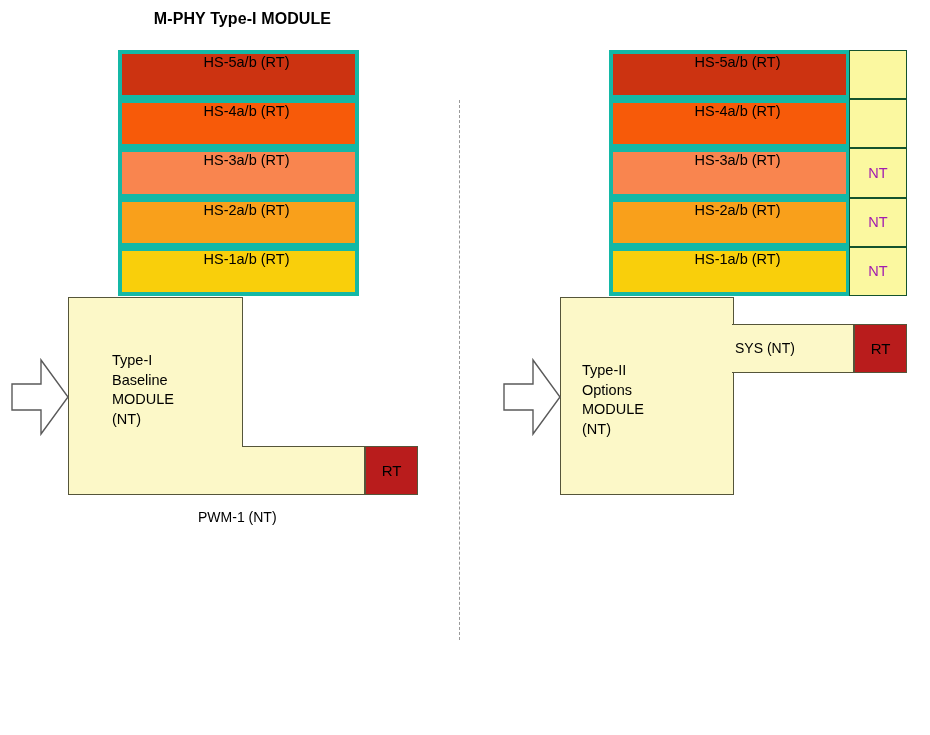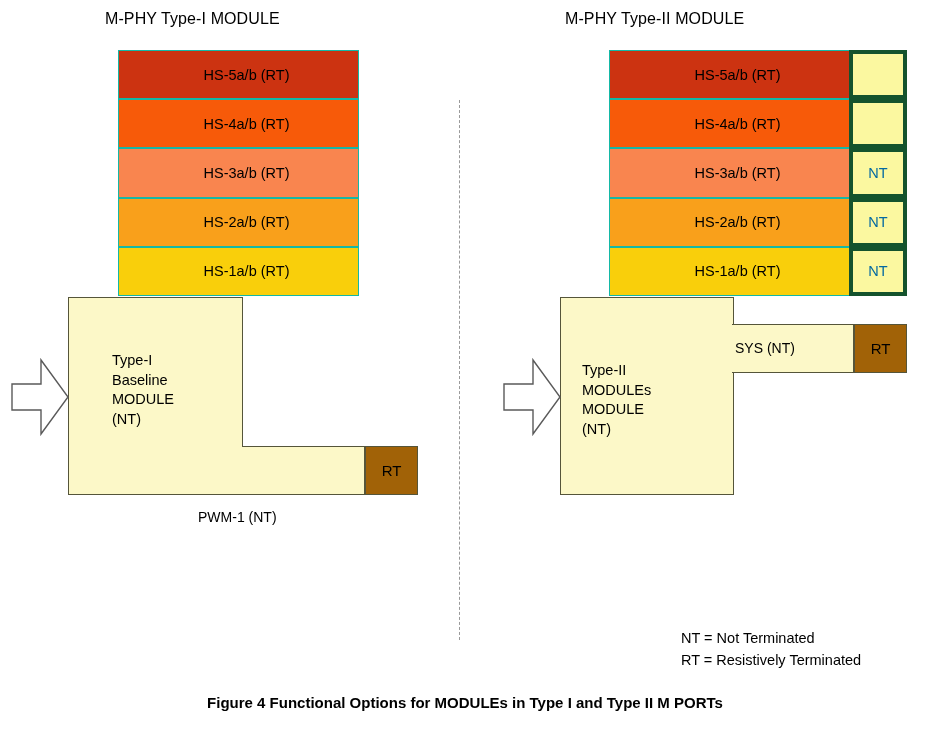--- a/index.html
+++ b/index.html
@@ -17,22 +17,23 @@
   }
   .canvas {
     position: absolute;
     left: 0; top: 0;
     width: 930px;
     height: 735px;
   }
   .title {
     position: absolute;
     font-size: 16px;
-    font-weight: normal;
+    font-weight: bold;
     letter-spacing: 0.1px;
+    text-align: center;
     white-space: nowrap;
     color: #000;
   }
   #title-left  { left: 105px; top: 10px; width: 275px; }
   #title-right { left: 565px; top: 10px; width: 290px; }
 
   .caption {
     position: absolute;
     left: 0;
     top: 694px;
@@ -49,40 +50,40 @@
     top: 100px;
     width: 0px;
     height: 540px;
     border-left: 1px dashed #9a9a9a;
   }
 
   
   .hs-row {
     position: absolute;
     box-sizing: border-box;
-    border: 1px solid #14b8a6;
+    border: 4px solid #14b8a6;
     display: flex;
-    align-items: center;
+    align-items: flex-start;
     justify-content: center;
     font-size: 14.5px;
     color: #000;
     white-space: nowrap;
     padding-left: 16px;
   }
   
   .nt-cell {
     position: absolute;
     box-sizing: border-box;
-    border: 4px solid #14532d;
+    border: 1px solid #14532d;
     background: #fbf8a0;
     display: flex;
     align-items: center;
     justify-content: center;
     font-size: 14.5px;
-    color: #0369a1;
+    color: #a21caf;
   }
 
   
   .module-shape {
     position: absolute;
     background: #fcf8c8;
     border: 1px solid #55553a;
     box-sizing: border-box;
   }
   .module-label {
@@ -94,21 +95,21 @@
   }
   .arm-label {
     position: absolute;
     font-size: 14px;
     color: #000;
     white-space: nowrap;
   }
   .rt-block {
     position: absolute;
     box-sizing: border-box;
-    background: #a16207;
+    background: #b91c1c;
     border: 1px solid #55553a;
     display: flex;
     align-items: center;
     justify-content: center;
     font-size: 15px;
     color: #000;
   }
   .seam {
     position: absolute;
     background: #fcf8c8;
@@ -122,21 +123,20 @@
     white-space: pre-line;
   }
 </style>
 </head>
 <body>
 
 <div class="canvas">
 
   <div class="title" id="title-left">M-PHY Type-I MODULE</div>
 
-  <div class="title" id="title-right">M-PHY Type-II MODULE</div>
 
   <div class="divider"></div>
 
   <div>
 
     <div class="hs-row" id="l-hs-0" style="left: 118px; top: 50px; width: 241px; height: 49.2px; background: rgb(204, 51, 17);">
       <span>HS-5a/b (RT)</span>
     </div>
     <div class="hs-row" id="l-hs-1" style="left: 118px; top: 99.2px; width: 241px; height: 49.2px; background: rgb(247, 90, 9);">
       <span>HS-4a/b (RT)</span>
@@ -191,31 +191,28 @@
     <div class="nt-cell" id="r-nt-1" style="left: 849px; top: 99.2px; width: 58px; height: 49.2px;"></div>
     <div class="nt-cell" id="r-nt-2" style="left: 849px; top: 148.4px; width: 58px; height: 49.2px;">NT</div>
     <div class="nt-cell" id="r-nt-3" style="left: 849px; top: 197.6px; width: 58px; height: 49.2px;">NT</div>
     <div class="nt-cell" id="r-nt-4" style="left: 849px; top: 246.8px; width: 58px; height: 49.2px;">NT</div>
 
     <div class="module-shape" id="r-body" style="left: 560px; top: 297px; width: 174px; height: 198px;"></div>
     <div class="module-shape" id="r-body-arm" style="left: 732px; top: 324px; width: 122px; height: 49px;"></div>
     <div class="seam" id="r-seam" style="left: 731px; top: 325px; width: 4px; height: 47px;"></div>
 
     <div class="module-label" id="r-body-label" style="left: 582px; top: 361px;">Type-II
-MODULEs
+Options
 MODULE
 (NT)</div>
 
     <div class="arm-label" id="r-arm-label" style="left: 735px; top: 340px;">SYS (NT)</div>
 
     <div class="rt-block" id="r-rt" style="left: 854px; top: 324px; width: 53px; height: 49px;">RT</div>
 
     <svg class="arrow" id="r-arrow" width="60" height="80" viewBox="0 0 60 80" style="left: 503px; top: 357px;">
       <polygon points="1,27 30,27 30,3 57,40 30,77 30,53 1,53" fill="#ffffff" stroke="#5a5a5a" stroke-width="1.4"></polygon>
     </svg>
   </div>
 
-  <div class="legend" id="legend-box" style="left: 681px; top: 627px;">NT = Not Terminated
-RT = Resistively Terminated</div>
-
-  <div class="caption">Figure 4 Functional Options for MODULEs in Type I and Type II M PORTs</div>
+
 
 </div>
 
 </body></html>

